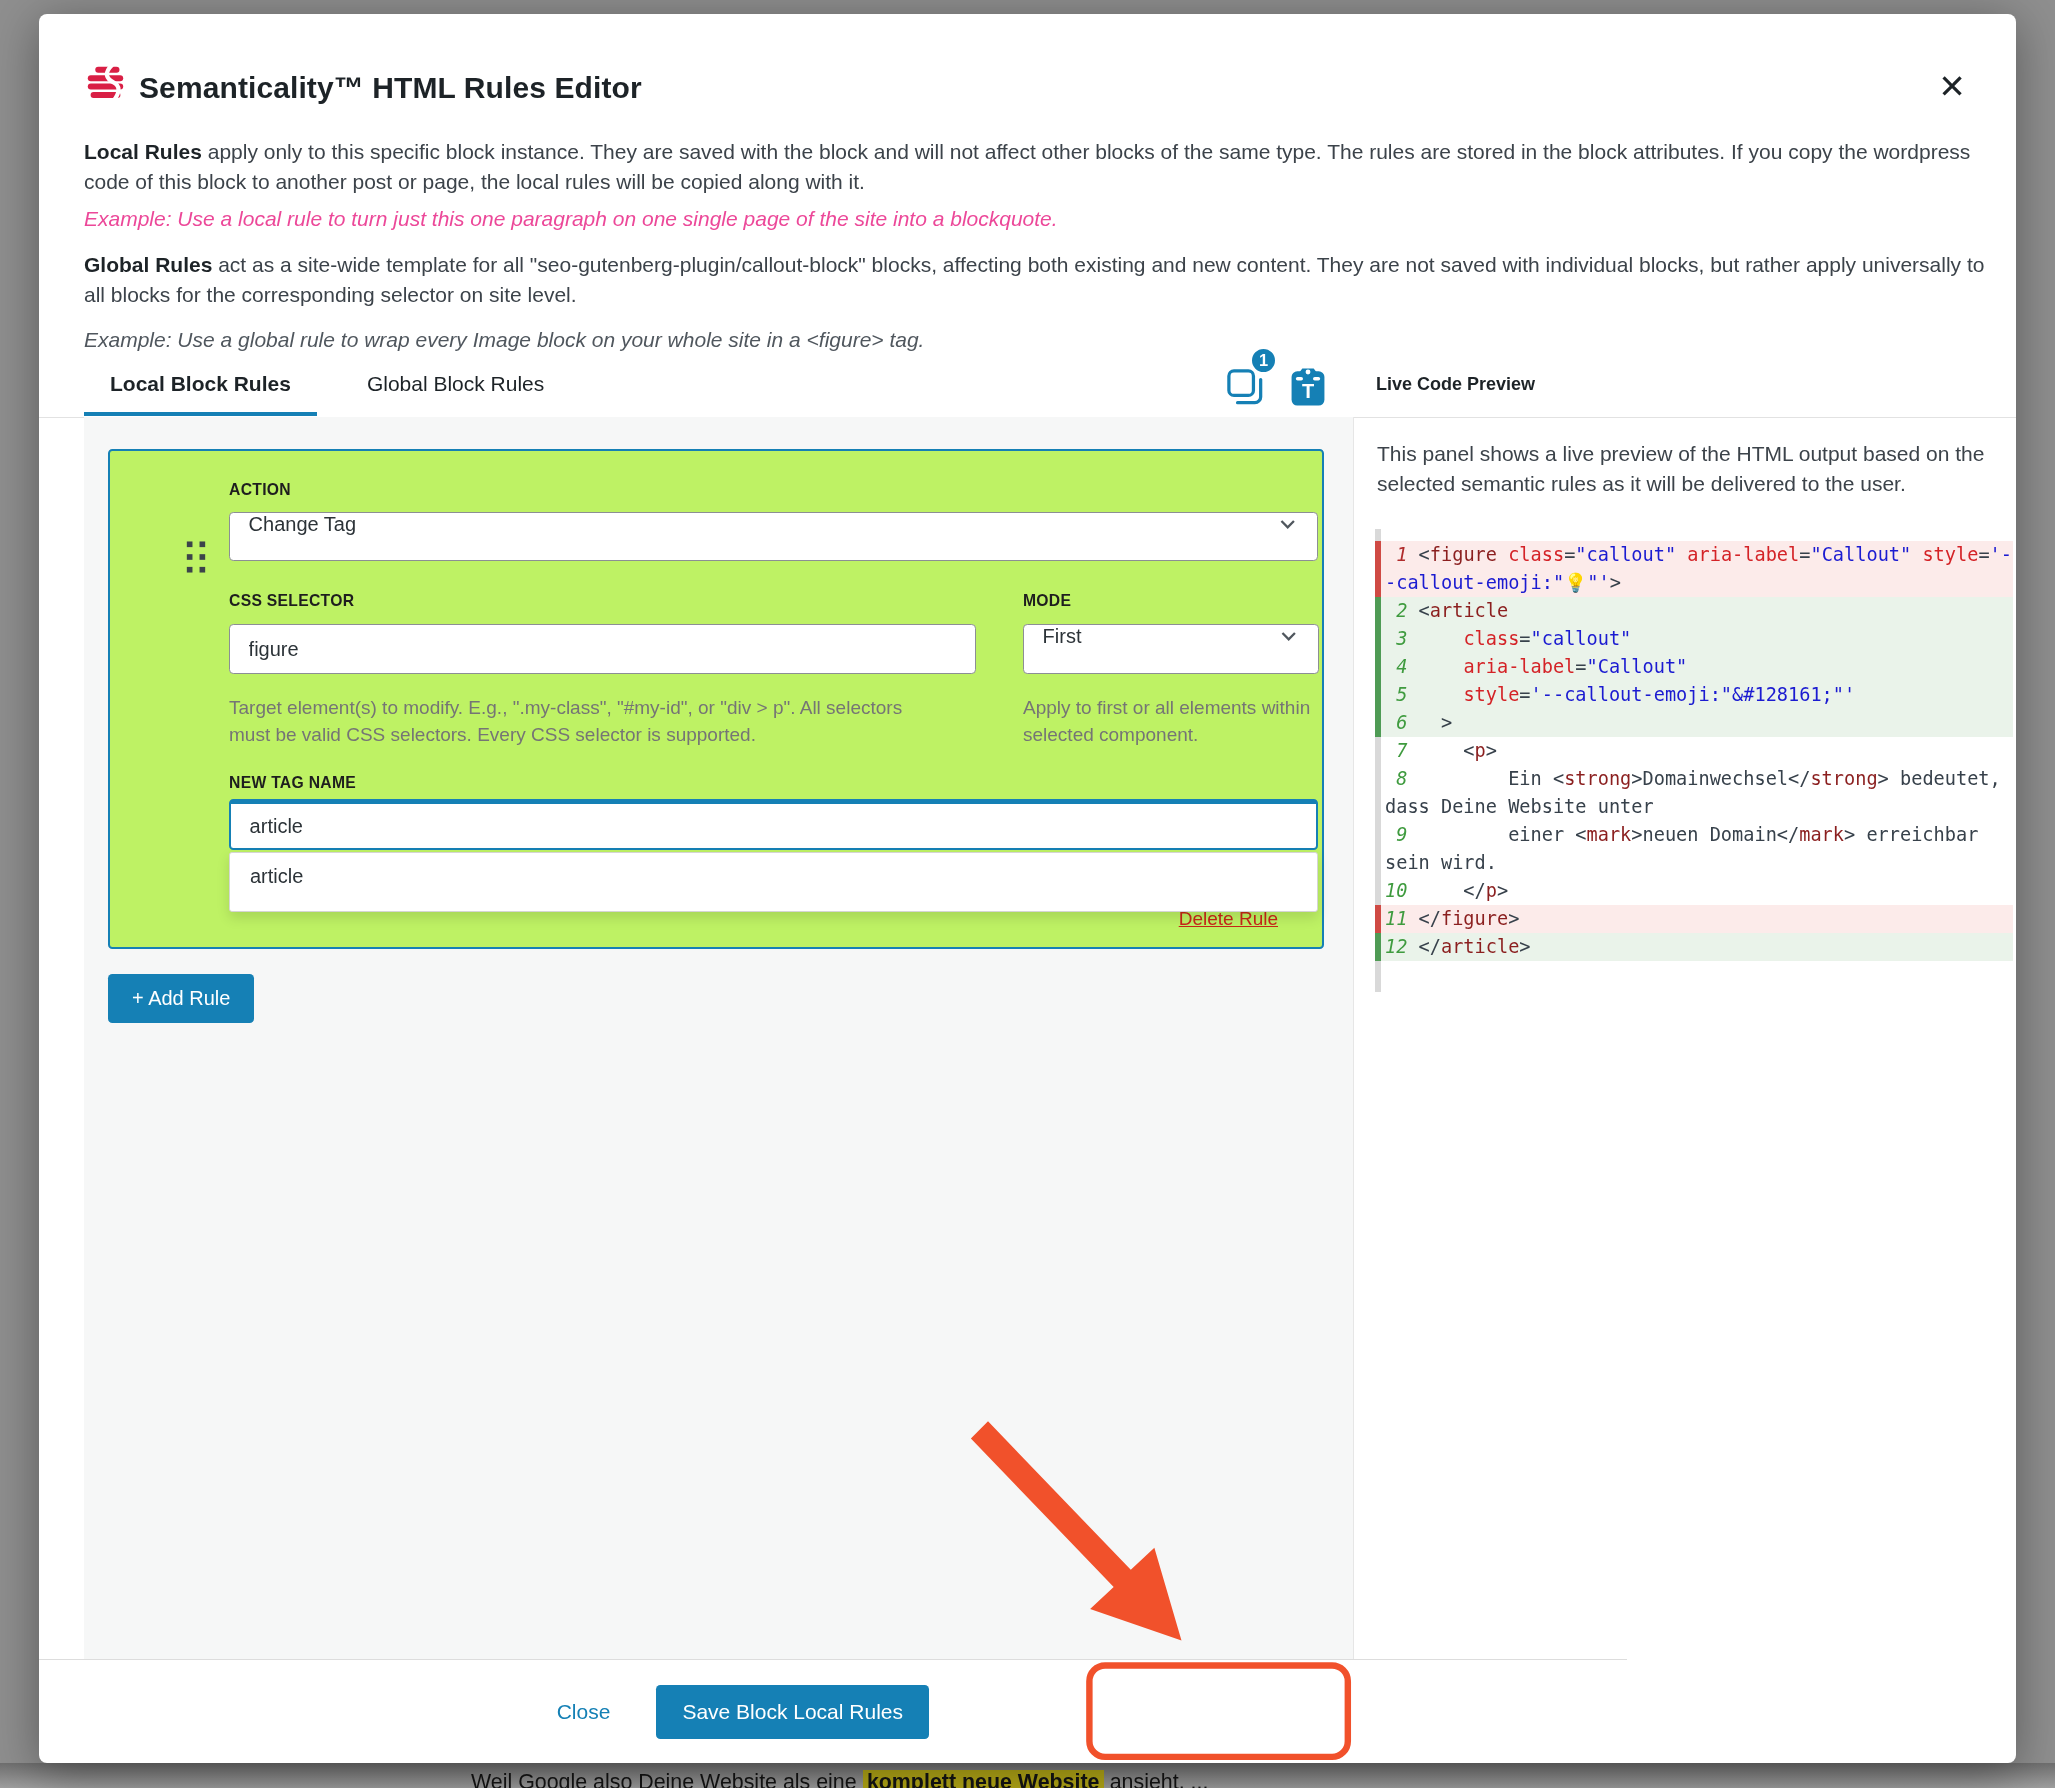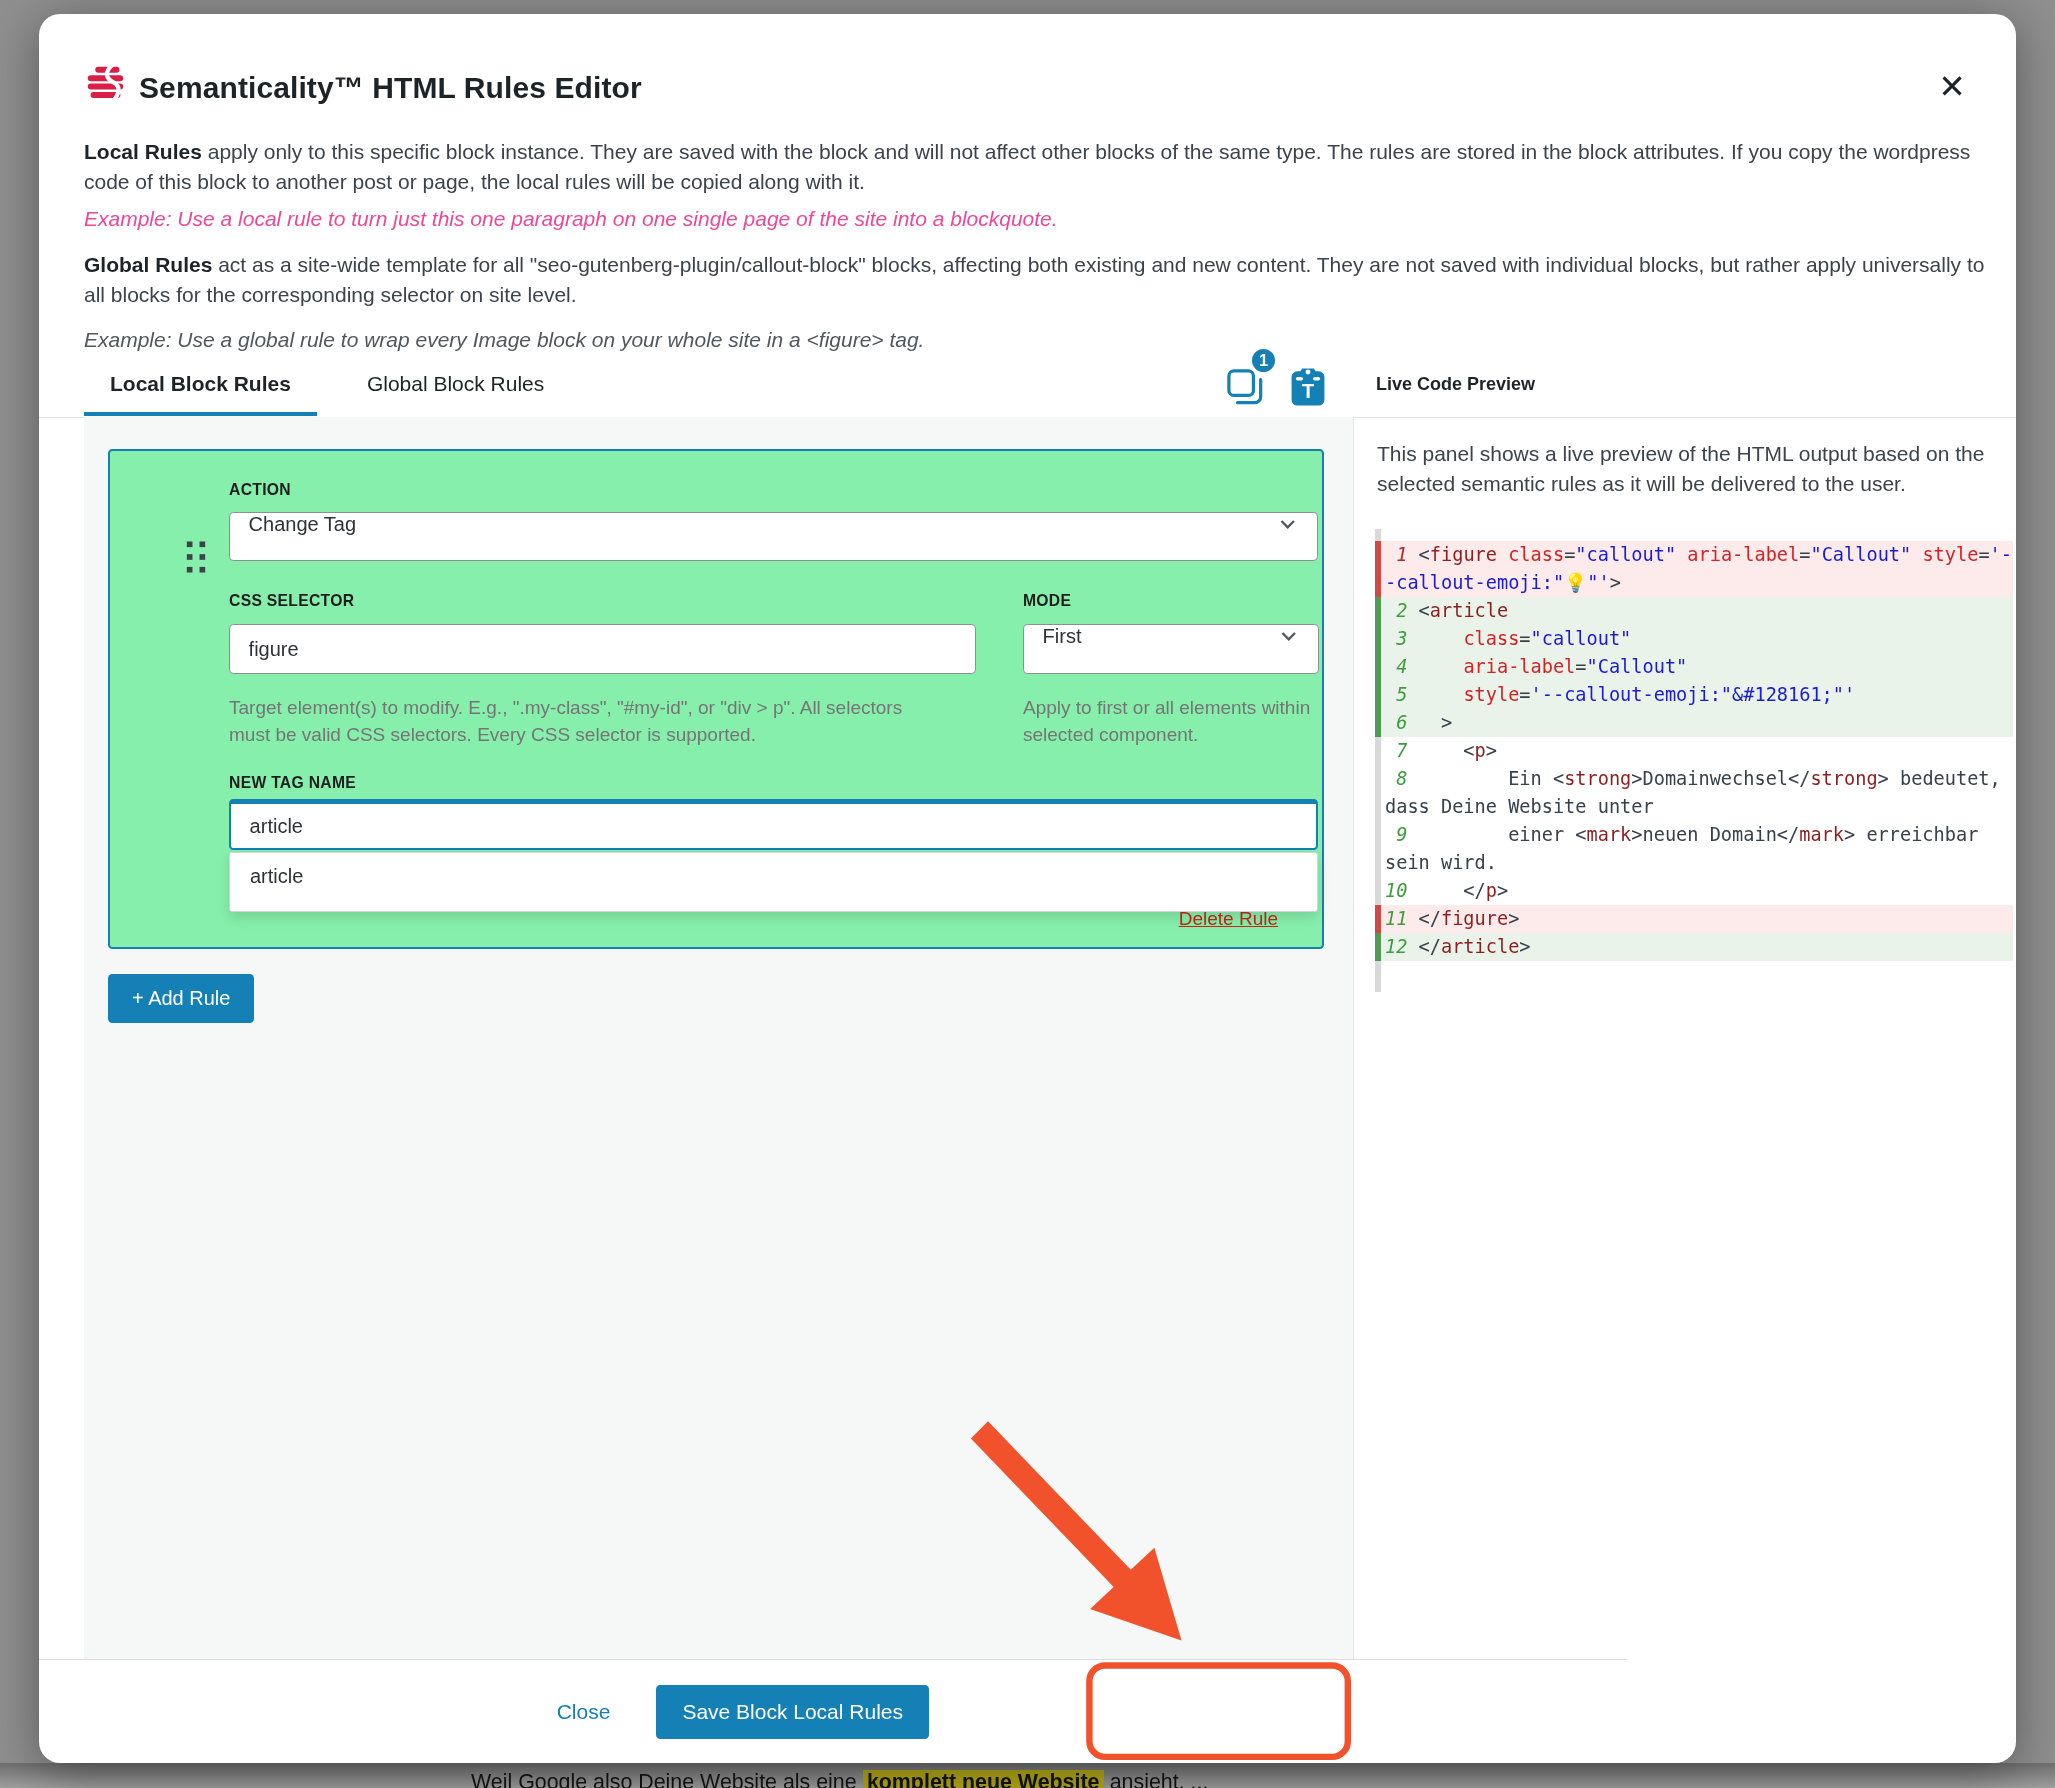--- a/index.html
+++ b/index.html
@@ -4,21 +4,21 @@
 <style>
   html,body{margin:0;padding:0}
   body{
     width:2056px;height:1789px;position:relative;overflow:hidden;
     background:#8f8f8f;
     font-family:"Liberation Sans",sans-serif;color:#2f3942;
   }
   
   .modal{
     position:absolute;left:39px;top:14.3px;width:1977px;height:1749px;
-    background:#ffffff;border-radius:21px;box-shadow:0 8.6px 50px rgba(0,0,0,.38);
+    background:#ffffff;border-radius:8px;box-shadow:0 8.6px 50px rgba(0,0,0,.38);
   }
   
   .hdr-logo{position:absolute;left:43px;top:50px;width:47px;height:41px}
   .hdr-title{position:absolute;left:100px;top:57px;font-size:30px;font-weight:bold;color:#1d2327;letter-spacing:0.1px}
   .hdr-close{position:absolute;right:44px;top:53px;width:40px;height:40px;font-size:33px;line-height:40px;
     text-align:center;color:#1d2327;cursor:pointer;background:none;border:none;padding:0;font-family:inherit}
   
   .intro-p{position:absolute;left:45px;width:1927px;font-size:21px;line-height:30px;color:#3c434a}
   .intro-p b{color:#1d2327}
   .p-local{top:123px}
@@ -34,21 +34,21 @@
   .tab-icons{position:absolute;left:1181px;top:327px;width:143px;height:79px}
   .icon-copy{position:absolute;left:5.7px;top:27px;width:39px;height:39px;background:none;border:none;padding:0;cursor:pointer}
   .badge{position:absolute;left:30px;top:5.7px;width:27px;height:27px;border-radius:50%;
     background:#1580b5;border:2.9px solid #fff;color:#fff;font-size:16.4px;font-weight:bold;
     display:flex;align-items:center;justify-content:center;box-sizing:border-box}
   .icon-paste{position:absolute;left:70px;top:26px;width:36px;height:40px;background:none;border:none;padding:0;cursor:pointer}
   .preview-heading{position:absolute;left:1337px;top:360px;font-size:18px;font-weight:bold;color:#1d2327}
   
   .left-pane{position:absolute;left:45px;top:403px;width:1269px;height:1242px;background:#f6f7f7;border-right:0.7px solid #e6e6e6}
   
-  .rule-card{position:absolute;left:24px;top:32px;width:1216px;height:500px;background:#86efac;
+  .rule-card{position:absolute;left:24px;top:32px;width:1216px;height:500px;background:#bef264;
     border:2.9px solid #1580b5;border-radius:4.3px;box-sizing:border-box}
   .drag-handle{position:absolute;left:74px;top:86px;width:24px;height:40px;cursor:grab;background:none;border:none;padding:0}
   .fld-label{position:absolute;font-size:15.7px;font-weight:600;letter-spacing:0.3px;color:#1e1e1e;text-transform:uppercase}
   .l-action{left:119px;top:30px}
   .l-css{left:119px;top:141px}
   .l-mode{left:913px;top:141px}
   .l-newtag{left:119px;top:323px}
   .ctl{position:absolute;box-sizing:border-box;background:#fff;border:1.4px solid #8c8f94;border-radius:4.3px;
     font-size:20px;color:#2c3338;display:flex;align-items:flex-start;padding:0 18.6px;cursor:pointer}
   .sel-action{left:119px;top:61px;width:1089px;height:49px}

